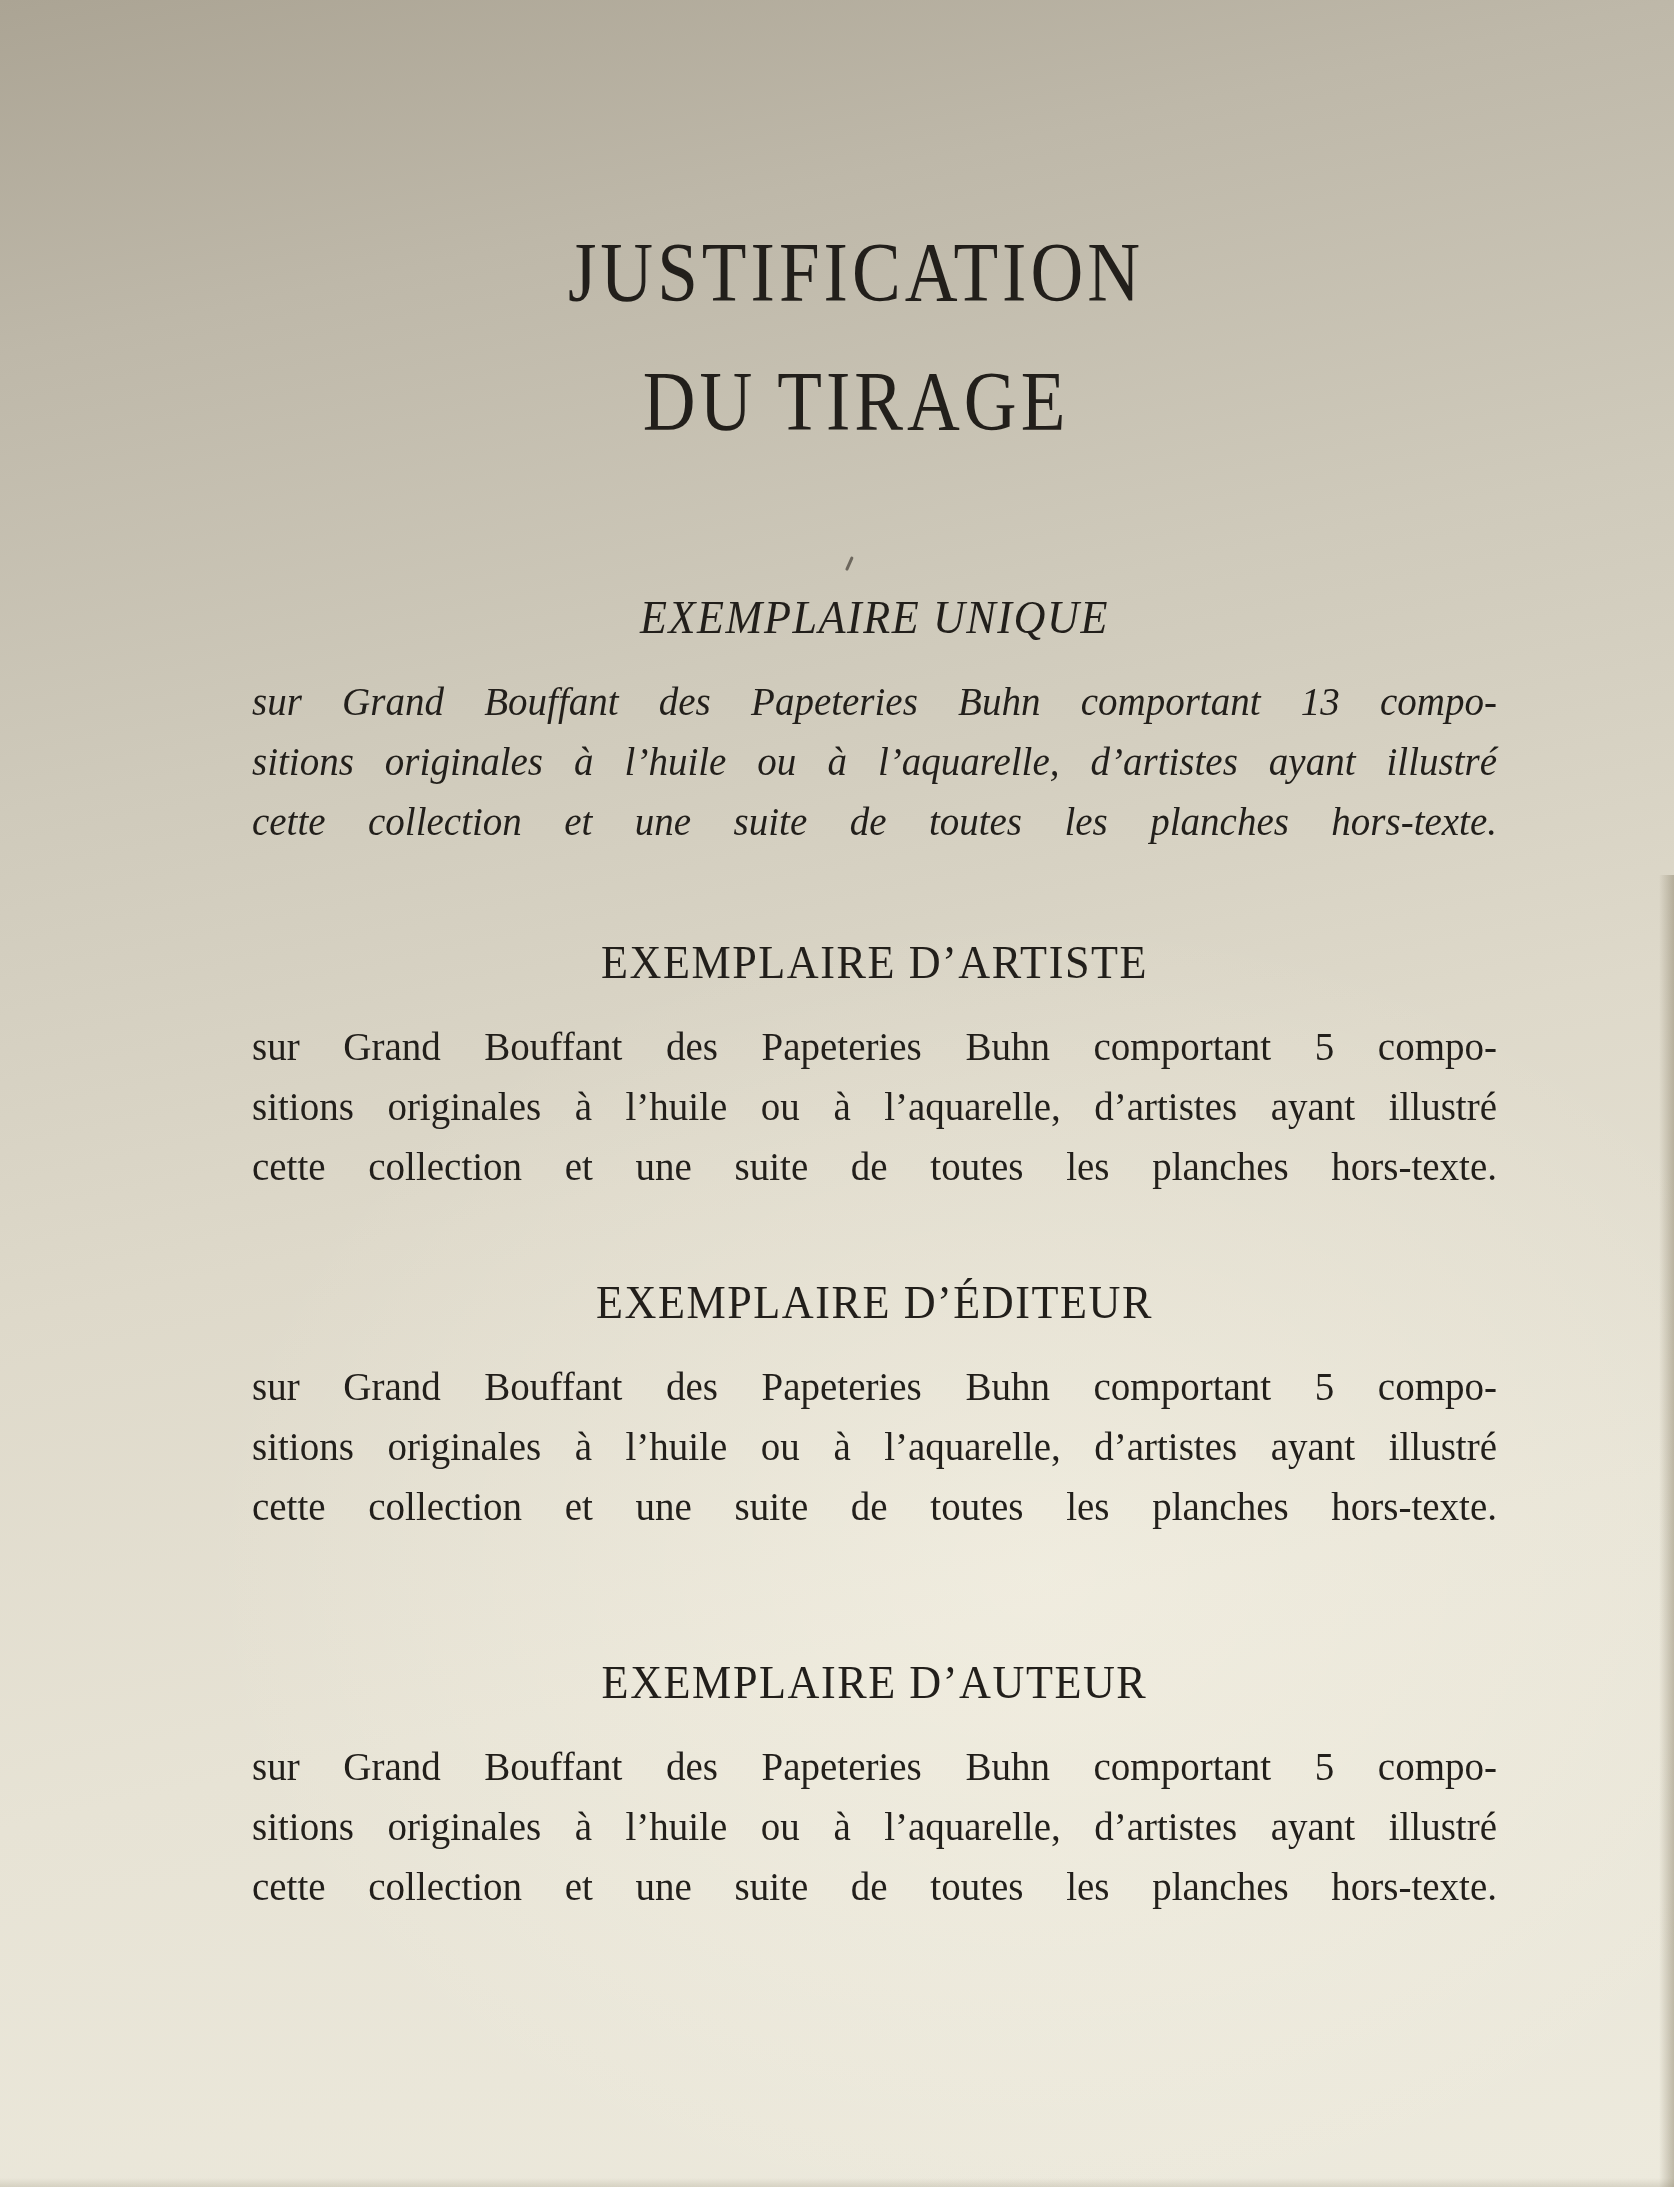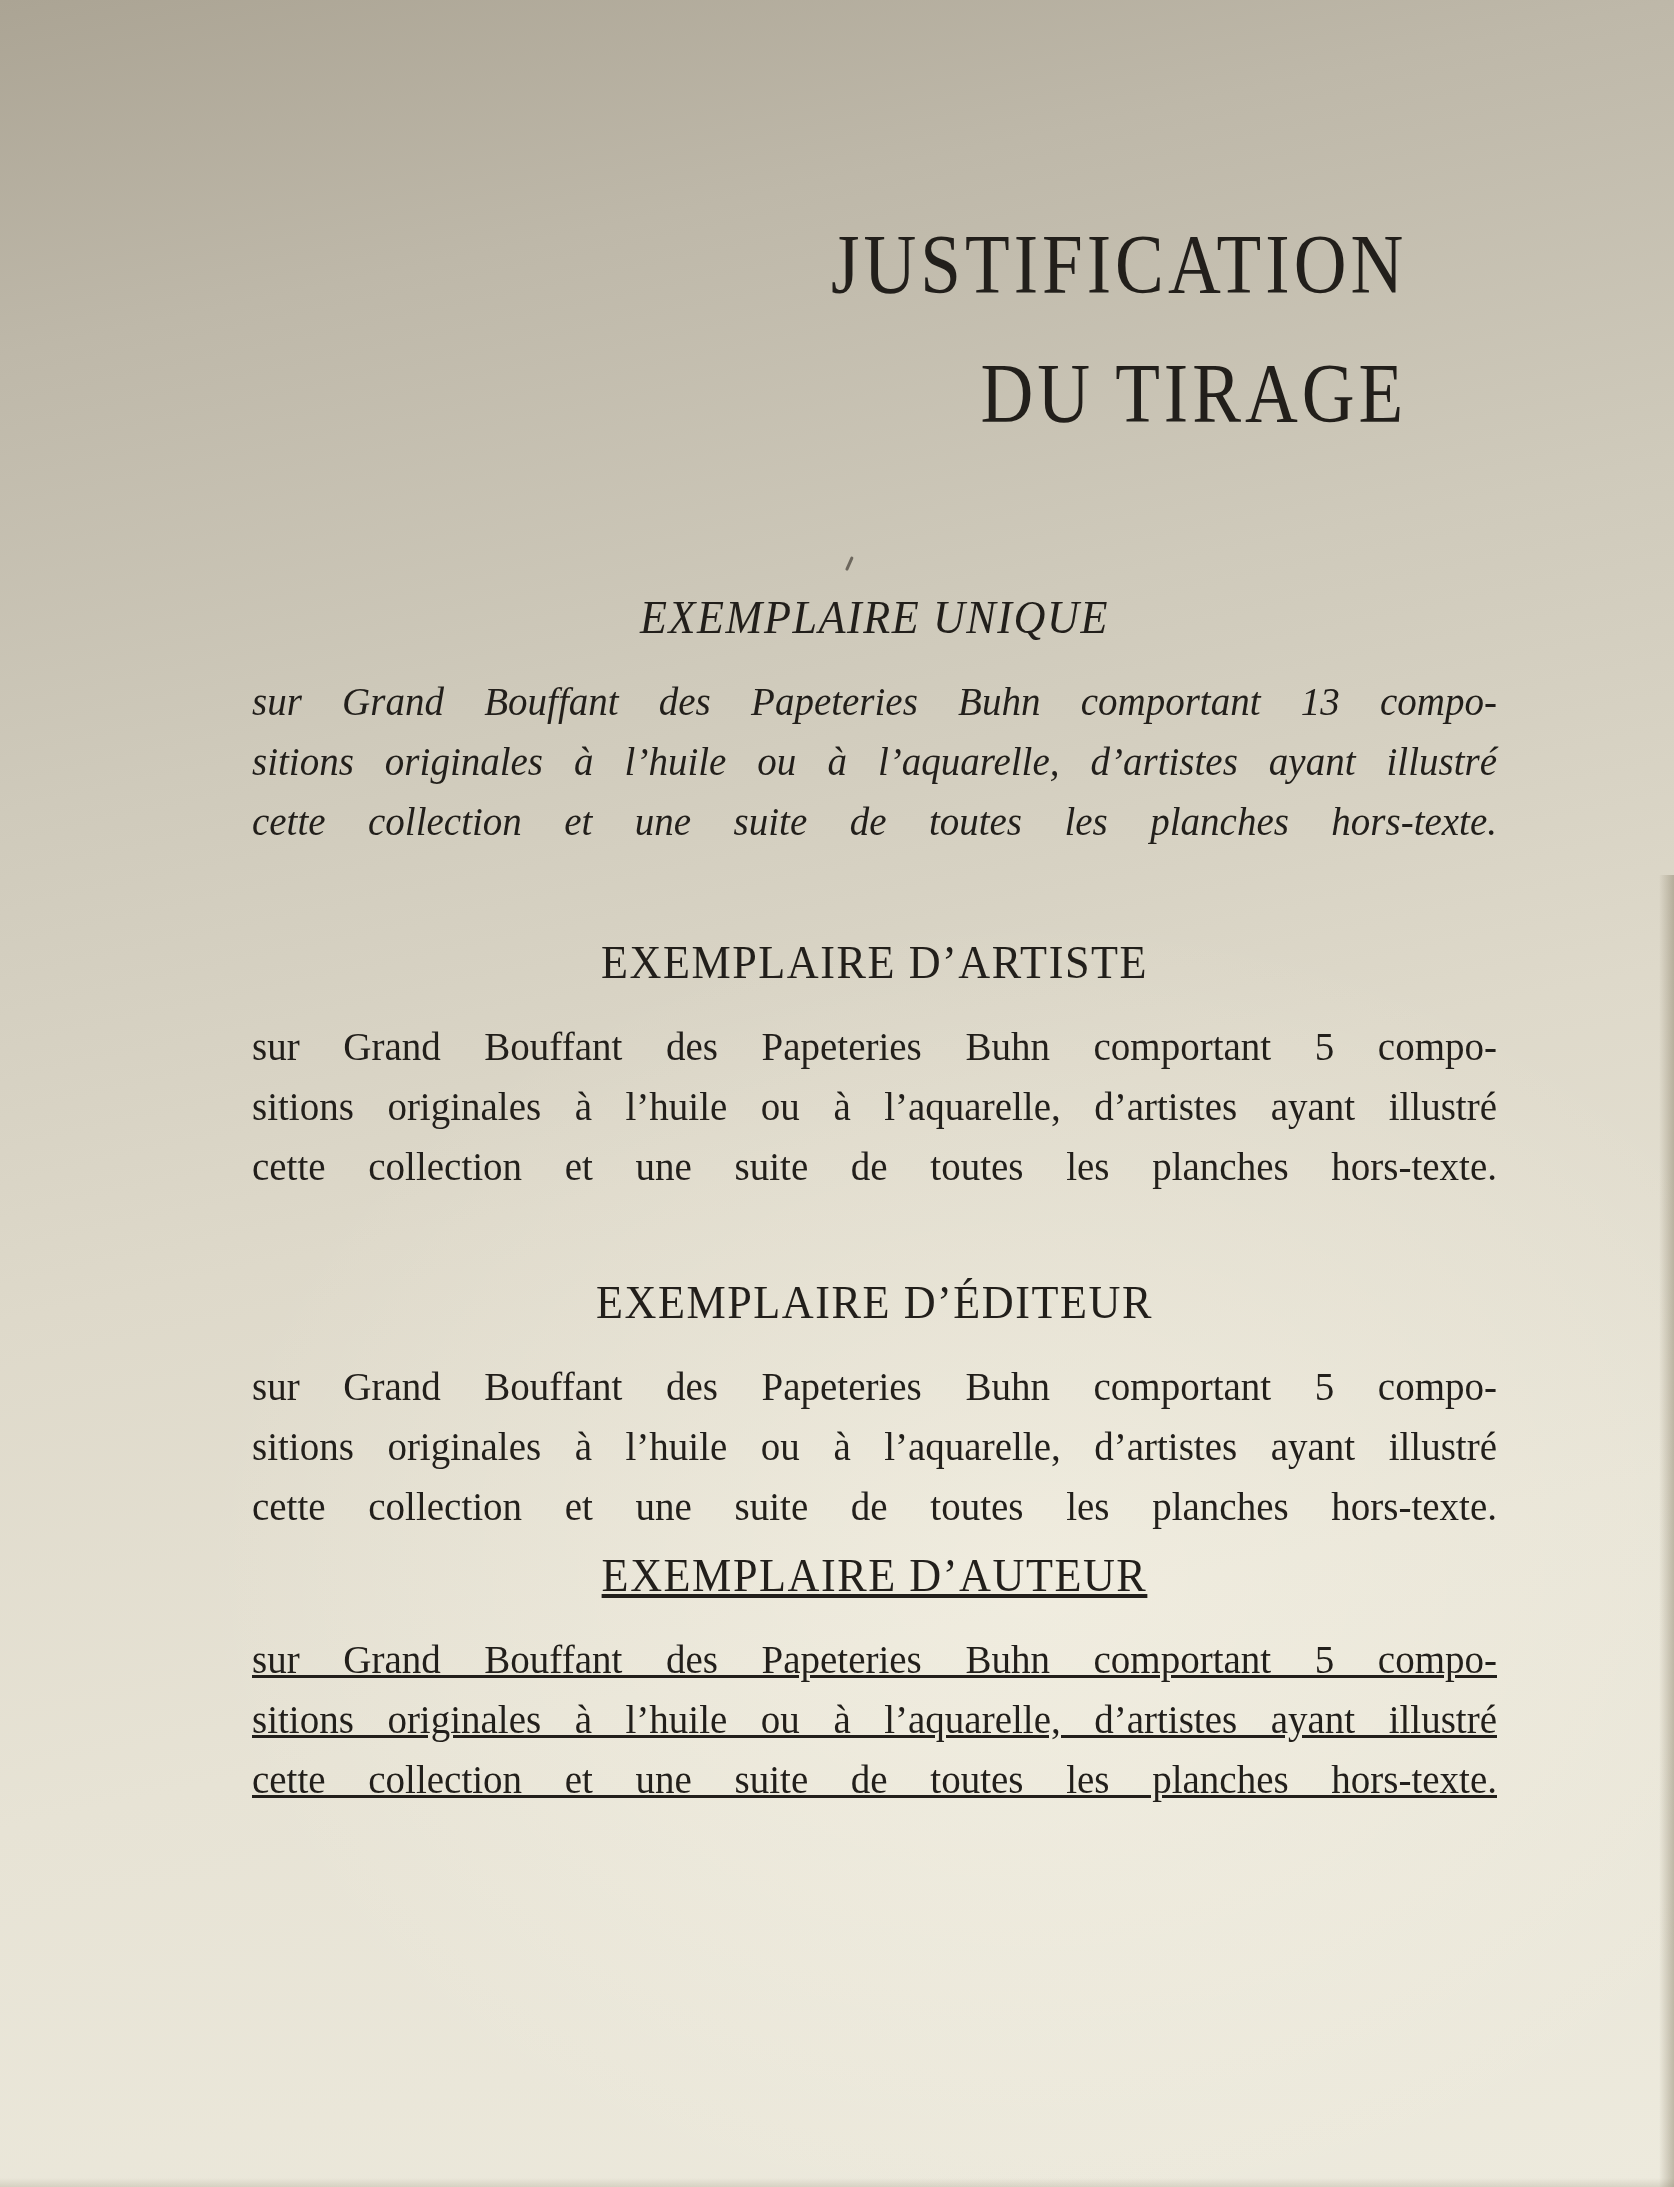--- a/index.html
+++ b/index.html
@@ -49,22 +49,22 @@
     height: 14.6px;
     background: #4c473f;
     transform: rotate(24deg);
     opacity: 0.75;
     border-radius: 1.7px;
   }
   .title {
     position: absolute;
     left: 215px;
     width: 1282px;
-    top: 200px;
-    text-align: right;
+    top: 208px;
+    text-align: center;
   }
   .title-line {
     font-size: 85px;
     line-height: 129px;
     font-weight: 500;
     letter-spacing: 0.055em;
     transform: scaleX(0.86);
     transform-origin: 50% 50%;
     white-space: nowrap;
   }
@@ -86,21 +86,21 @@
   .para-line {
     font-size: 39px;
     line-height: 60px;
     text-align: justify;
     text-align-last: justify;
     word-spacing: 0.06em;
   }
   .s1 { top: 588px; font-style: italic; }
   .s2 { top: 933px; }
   .s3 { top: 1273px; }
-  .s4 { top: 1546px; text-decoration: underline; }
+  .s4 { top: 1653px; }
 </style>
 </head>
 <body>
 
 <div class="page">
 
   <div class="title">
     <div class="title-line">JUSTIFICATION</div>
     <div class="title-line">DU TIRAGE</div>
   </div>

